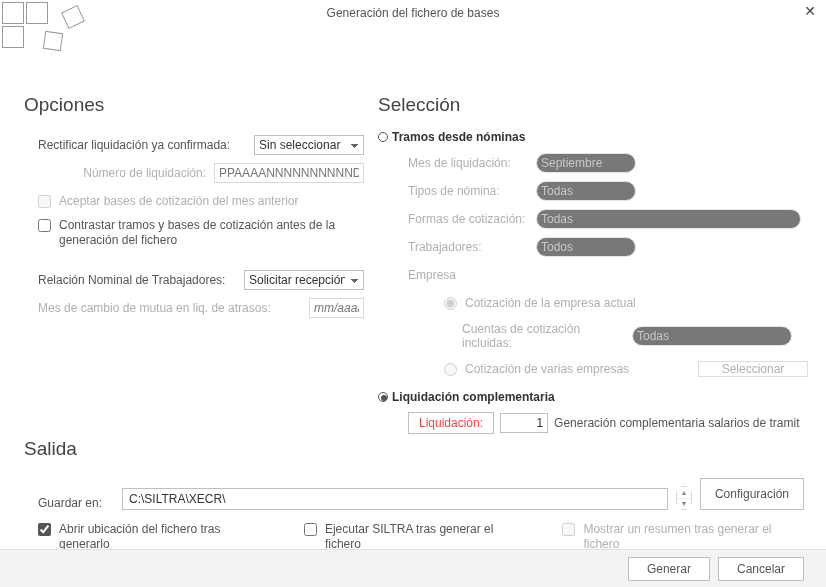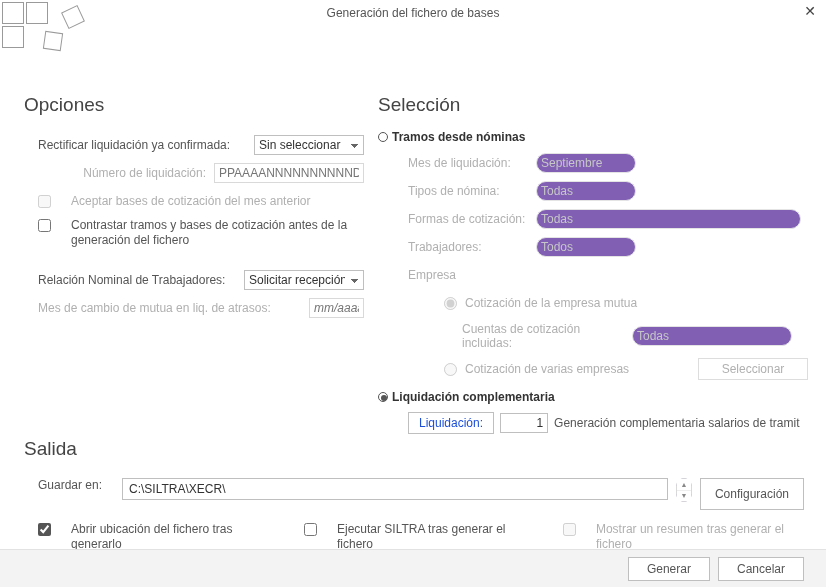--- a/index.html
+++ b/index.html
@@ -40,49 +40,49 @@
     font-family: inherit; font-size: 12px; height: 20px;
     border: 1px solid #bfbfbf; background: #fff; color: #333; padding: 0 4px;
   }
   select { -webkit-appearance: none; -moz-appearance: none; appearance: none;
     padding-right: 18px;
     background-image: linear-gradient(45deg, transparent 50%, #666 50%), linear-gradient(135deg, #666 50%, transparent 50%);
     background-position: right 8px top 8px, right 4px top 8px;
     background-size: 4px 4px, 4px 4px; background-repeat: no-repeat;
   }
   select:disabled, input:disabled { color: #b0b0b0; background:#fff; border-color:#d9d9d9; }
-  select.dis-bg, .spinner.dis-bg { background-color: #4c1d95; border-radius: 10px; }
+  select.dis-bg, .spinner.dis-bg { background-color: #404040; border-radius: 10px; }
 
   input[type=checkbox], input[type=radio] { margin: 0 4px 0 0; vertical-align: middle; accent-color:#555;}
-  label.cb { display: flex; align-items: flex-start; gap: 16px; color:#555; line-height: 15px;}
+  label.cb { display: flex; align-items: flex-start; gap: 4px; color:#555; line-height: 15px;}
   label.cb input { margin-top: 1px; }
   label.cb.dis { color:#b0b0b0; }
   label.rd { display: flex; align-items: center; gap: 4px; color:#555;}
   label.rd.dis { color:#b0b0b0; }
 
   .radio-head { display:flex;align-items:center;gap:4px;margin-bottom:8px; }
   .radio-head .circle { width:10px;height:10px;border:1px solid #555;border-radius:50%;display:inline-block;}
   .radio-head .circle.filled::after{content:"";display:block;width:6px;height:6px;background:#555;border-radius:50%;margin:2px;}
   .radio-head span{font-weight:600;color:#333;font-size:12px;}
 
   .sel-grid .row .lbl-dis { width: 128px; }
   .sel-grid select { width: 100px; }
   .sel-grid select.wide { width: 230px; }
 
   .emp-sub { margin-left: 36px; }
   .emp-sub .row { margin-bottom: 8px; }
 
-  .btn { background:#fff;border:1px solid #bfbfbf;color:#555;height:22px;padding:0 14px;font-family:inherit;font-size:12px;}
+  .btn { background:#fff;border:1px solid #bfbfbf;color:#555;height:16px;padding:0 14px;font-family:inherit;font-size:12px;}
   .btn:disabled{color:#b0b0b0;border-color:#ddd;}
 
   .liq-row { display:flex;align-items:center;gap:6px;margin-left:30px;margin-top:8px;}
-  .liq-btn { background:#fff;border:1px solid #bfbfbf;height:22px;padding:0 10px;font-family:inherit;font-size:12px;color:#1d4ed8;}
+  .liq-btn { background:#fff;border:1px solid #bfbfbf;height:22px;padding:0 10px;font-family:inherit;font-size:12px;color:#ef4444;}
   .num-in { width:48px;text-align:right;}
 
-  .path-row { display:flex;align-items:flex-start;gap:8px;}
+  .path-row { display:flex;align-items:flex-end;gap:8px;}
   .path-row .lbl{width:76px;}
   .path-in { flex:1;height:22px;border:1px solid #bfbfbf;padding:0 6px;font-family:inherit;font-size:12px;color:#333;display:flex;align-items:center;}
   .spinner { width:16px;height:24px;border:1px solid #d9d9d9;display:flex;flex-direction:column;}
   .spinner .sbtn{flex:1;display:flex;align-items:center;justify-content:center;font-size:7px;color:#888;border:0;background:#fff;}
   .spinner .sbtn:first-child{border-bottom:1px solid #eee;}
 
   .salida-checks { display:flex;gap:36px;margin-top:12px;}
 
   .footer { position:absolute;left:0;right:0;bottom:0;height:38px;background:#f3f3f3;border-top:1px solid #e2e2e2;
     display:flex;align-items:center;justify-content:flex-end;gap:8px;padding-right:22px;}
@@ -173,21 +173,21 @@
       <select disabled="" class="dis-bg"><option>Todos</option></select>
     </div>
     <div class="row">
         <span class="lbl-dis">Empresa</span>
       </div>
 
     <div class="emp-sub">
       <div class="row">
         <label class="rd dis">
           <input type="radio" disabled="" checked="" style="">
-          <span>Cotización de la empresa mutua</span>
+          <span>Cotización de la empresa actual</span>
         </label>
       </div>
       <div class="row">
         <span class="lbl-dis" style="width:170px;margin-left:18px">Cuentas de cotización incluidas:</span>
         <select disabled="" class="dis-bg" style="width:160px"><option>Todas</option></select>
       </div>
       <div class="row">
         <label class="rd dis">
           <input type="radio" disabled="" style="">
           <span>Cotización de varias empresas</span>

